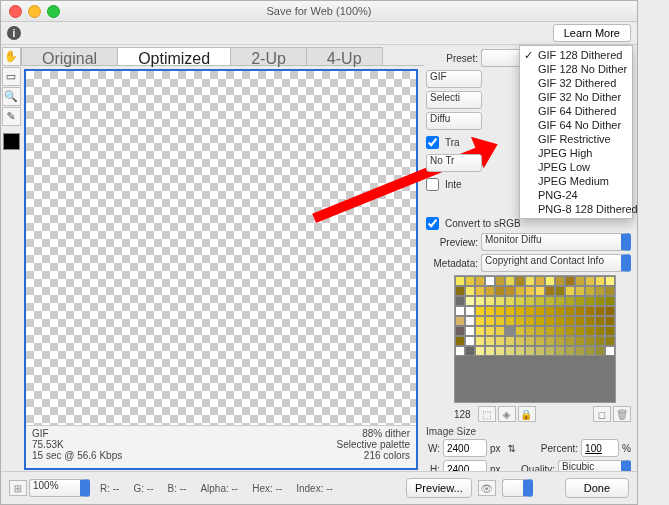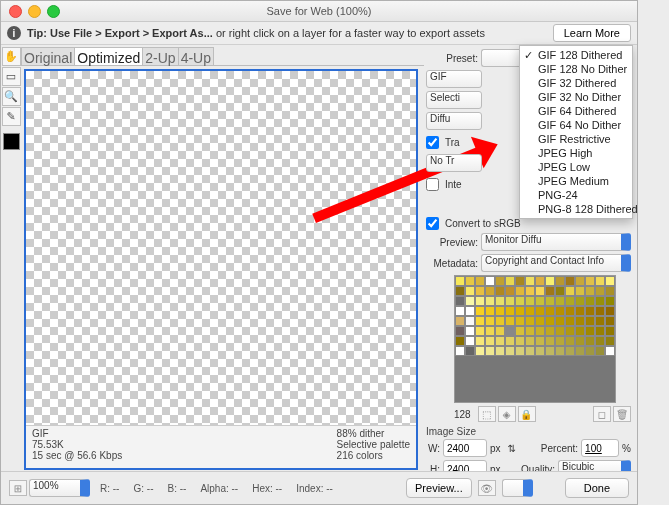--- a/index.html
+++ b/index.html
@@ -13,21 +13,21 @@
 .title{position:absolute;left:0;right:0;text-align:center;color:#555}
 .tipbar{height:22px;background:#ededed;display:flex;align-items:center;padding:0 6px;border-bottom:1px solid #d0d0d0;gap:6px}
 .info-icon{width:14px;height:14px;background:#555;color:#fff;border-radius:50%;display:flex;align-items:center;justify-content:center;font-weight:bold;font-size:10px}
 .learn{margin-left:auto;background:#fff;border:1px solid #bbb;border-radius:3px;padding:2px 10px;font-size:11px}
 .body{display:flex;height:428px}
 .toolcol{width:20px;background:#ececec;padding-top:2px;display:flex;flex-direction:column;align-items:center;gap:1px}
 .tool{width:17px;height:17px;border:1px solid #bfbfbf;background:#f6f6f6;display:flex;align-items:center;justify-content:center;color:#555;font-size:11px}
 .swatch{width:15px;height:15px;background:#000;border:1px solid #888;margin-top:6px}
 .main{flex:1;display:flex;flex-direction:column}
 .tabs{height:18px;display:flex;border-bottom:1px solid #bdbdbd;margin-top:2px}
-.tab{padding:2px 2px;border:1px solid #bdbdbd;border-bottom:none;background:#e0e0e0;margin-right:-1px;font-size:14px;color:#666}
+.tab{padding:2px 20px;border:1px solid #bdbdbd;border-bottom:none;background:#e0e0e0;margin-right:-1px;font-size:16px;color:#666}
 .tab.active{background:#fff;color:#222}
 .preview{flex:1;margin:3px 6px 3px 3px;border:2px solid #2b6cd4;position:relative;background-color:#fff}
 .checker{position:absolute;inset:0;background-image:linear-gradient(45deg,#ccc 25%,transparent 25%),linear-gradient(-45deg,#ccc 25%,transparent 25%),linear-gradient(45deg,transparent 75%,#ccc 75%),linear-gradient(-45deg,transparent 75%,#ccc 75%);background-size:16px 16px;background-position:0 0,0 8px,8px -8px,-8px 0}
 .infobar{position:absolute;left:0;right:0;bottom:0;height:38px;background:#f3f3f3;border-top:1px solid #ccc;font-size:10px;color:#444;padding:2px 6px;display:flex;justify-content:space-between}
 .side{width:205px;padding:4px 6px 0 2px;font-size:10px;color:#333;position:relative}
 .row{display:flex;align-items:center;margin-bottom:3px;gap:3px}
 .row label{width:52px;text-align:right}
 .sel,.inp{border:1px solid #bbb;background:#fff;border-radius:3px;height:16px;font-size:10px;padding:0 3px}
 .sel{background:linear-gradient(#fff,#eee)}
 .blue-end{border-right:10px solid #3b7de0}
@@ -57,21 +57,20 @@
     <div class="traffic">
       <div class="dot red"></div>
       <div class="dot yellow"></div>
       <div class="dot green"></div>
     </div>
     <div class="title">Save for Web (100%)</div>
   </div>
 
   <div class="tipbar">
     <div class="info-icon">i</div>
-    <span><b>Tip: Use File &gt; Export &gt; Export As...</b> <span>or right click on a layer for a faster way to export assets</span></span>
     <button class="learn" textcontent="Learn More">Learn More</button>
   </div>
 
   <div class="body">
     <div class="toolcol">
       <div class="tool">✋</div>
       <div class="tool">▭</div>
       <div class="tool">🔍</div>
       <div class="tool">✎</div>
       <div class="swatch"></div>
@@ -86,21 +85,21 @@
       </div>
       <div class="preview">
         <div class="checker"></div>
         <div class="arrow"></div>
         <div class="infobar">
           <div>
             <div>GIF</div>
             <div>75.53K</div>
             <div>15 sec @ 56.6 Kbps</div>
           </div>
-          <div style="">
+          <div style="text-align:right">
             <div>88% dither</div>
             <div>Selective palette</div>
             <div>216 colors</div>
           </div>
         </div>
       </div>
     </div>
 
     <div class="side">
       <div class="row">

